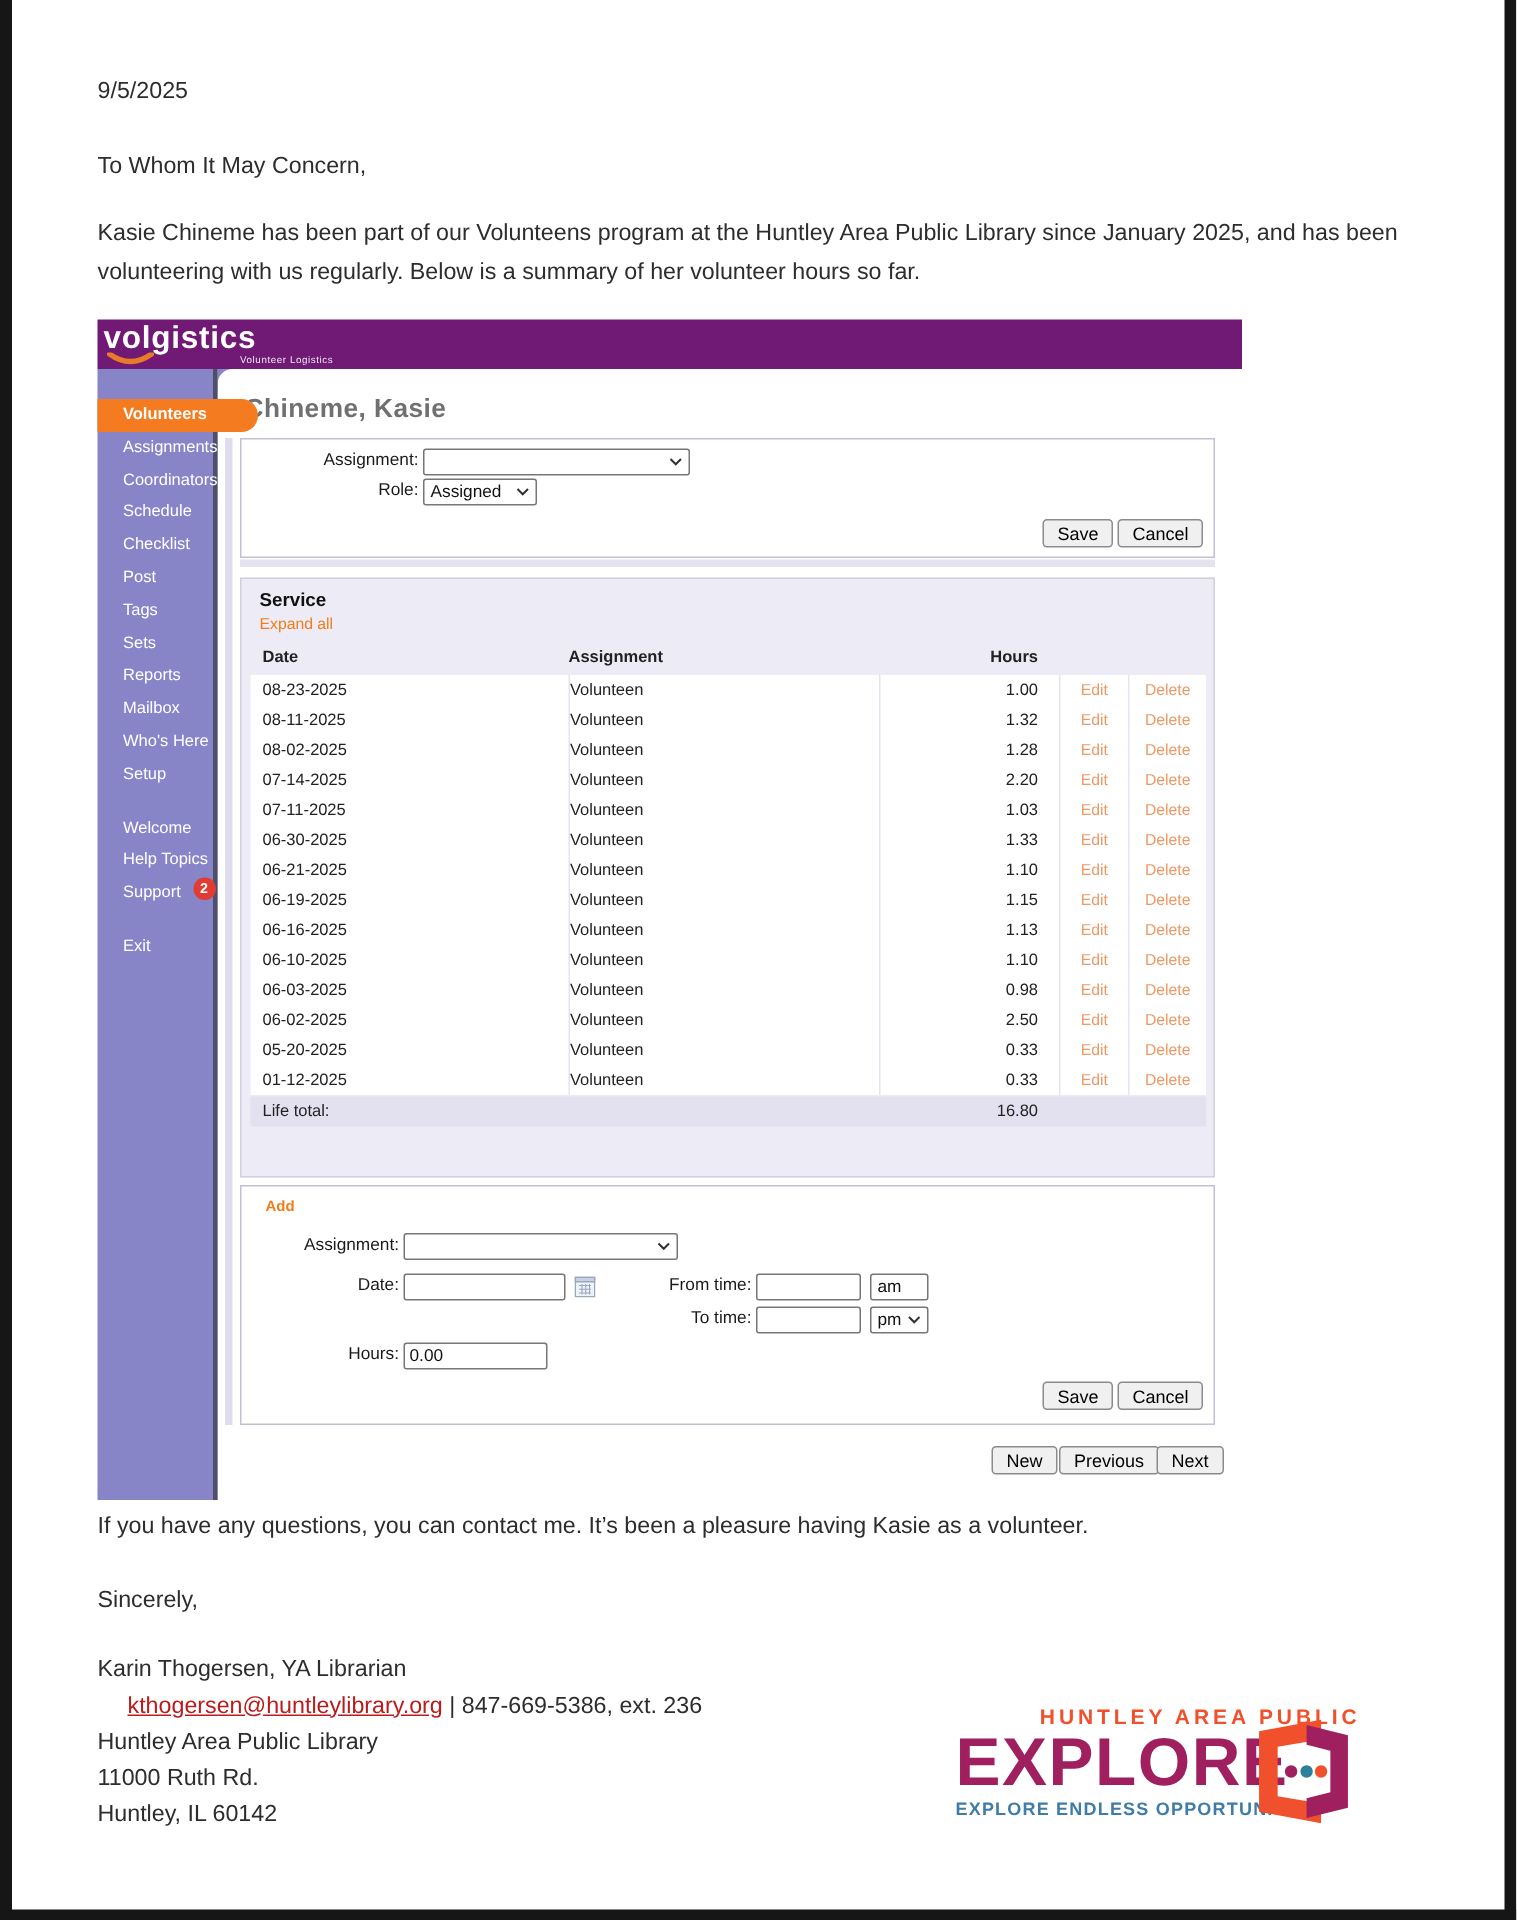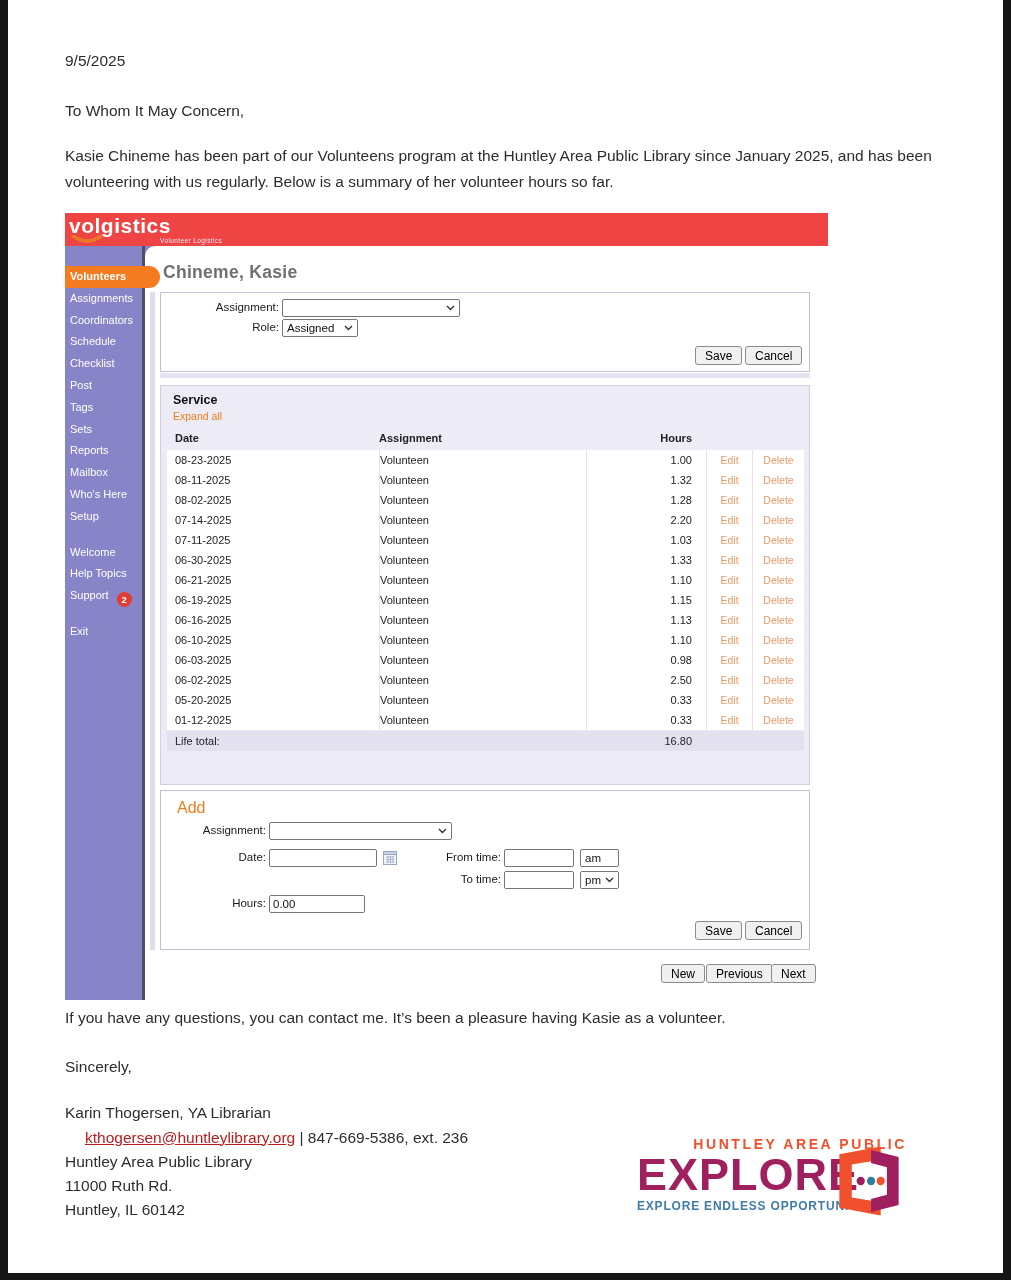--- a/index.html
+++ b/index.html
@@ -5,30 +5,30 @@
   html,body { margin:0; padding:0; background:#ffffff; }
   .page { position:relative; width:1011px; height:1280px; background:#fff;
           font-family:"Liberation Sans", sans-serif; overflow:hidden; }
   .edge { position:absolute; background:#161616; }
 
   
   .ltxt { position:absolute; color:#2d2d2d; font-size:15.5px; line-height:25.5px; }
   .email-link { color:#b91c1c; text-decoration:underline; cursor:pointer;margin-left:20px; }
 
   
-  .vg-header { position:absolute; left:65px; top:213px; width:763px; height:33px; background:#ef4444; }
+  .vg-header { position:absolute; left:65px; top:213px; width:763px; height:33px; background:#701a75; }
   .vg-logo-text { position:absolute; left:4px; top:1px; color:#ffffff; font-size:21px; font-weight:600; letter-spacing:.5px; }
   .vg-logo-sub { position:absolute; left:95px; top:24px; color:#e9e8f6; font-size:6.5px; letter-spacing:.4px; }
   .vg-corner { position:absolute; left:145px; top:246px; width:14px; height:14px; background:#8784c7; }
   .vg-main-bg { position:absolute; left:145px; top:246px; width:683px; height:754px; background:#ffffff; border-top-left-radius:10px; }
 
   .vg-sidebar { position:absolute; left:65px; top:246px; width:80px; height:754px; background:#8784c7; padding-top:20px; box-sizing:border-box; }
   .vg-sidebar-border { position:absolute; left:142px; top:246px; width:3px; height:754px; background:#504e68; z-index:1; }
-  .nav-item { position:relative; z-index:2; height:21.8px; line-height:21.8px; color:#ffffff; font-size:11px; padding-left:5px;
-              white-space:nowrap; cursor:pointer; display:flex; align-items:flex-end; }
+  .nav-item { position:relative; z-index:2; height:21.8px; line-height:21.8px; color:#ffffff; font-size:11px; padding-left:17px;
+              white-space:nowrap; cursor:pointer; display:flex; align-items:flex-start; }
   .nav-item.gap { margin-top:14px; }
   .nav-item.active { background:#f47b20; width:90px; border-radius:0 11px 11px 0; font-weight:bold; }
   .badge { display:none; margin-left:8px; width:15px; height:15px; border-radius:50%; background:#e03c31; color:#fff;
            font-size:9.5px; font-weight:bold; align-items:center; justify-content:center; }
 
   .vg-title { position:absolute; left:163px; top:262px; font-size:17.5px; font-weight:bold; color:#707070; letter-spacing:.3px; }
   .scroll-strip { position:absolute; left:150px; top:292px; width:5px; height:658px; background:#e0dcee; }
 
   .panel { position:absolute; background:#ffffff; border:1px solid #c3c0d4; box-sizing:border-box; }
   .panel-lav { position:absolute; background:#edebf6; border:1px solid #d2cfe1; box-sizing:border-box; }
@@ -50,21 +50,21 @@
          height:20px; font-size:11px; color:#222; }
   .svc-head { font-weight:bold; margin-bottom:2px; }
   .svc-row { background:#ffffff; margin-bottom:0; }
   .svc-row > div { height:20px; line-height:20px; }
   .c-date { padding-left:8px; }
   .c-asn, .c-hrs, .c-edit, .c-del { border-left:1px solid #e6e3f0; }
   .svc-head .c-asn, .svc-head .c-hrs { border-left:none; }
   .c-hrs { text-align:right; padding-right:14px; box-sizing:border-box; }
   .c-edit, .c-del { text-align:center; color:#ec9a66; font-size:10.5px; cursor:pointer; }
   .svc-total { background:#e3e0ef; margin-top:1px; }
-  .add-title { position:absolute; left:16px; top:8px; font-size:16px; font-weight:normal; color:#f07d1a;text-align:center; }
+  .add-title { position:absolute; left:16px; top:8px; font-size:10px; font-weight:bold; color:#f07d1a;text-align:center; }
 
   
   .hl-logo { position:absolute; left:637px; top:1136px; width:270px; }
   .hl-line1 { color:#f0512c; font-size:14px; font-weight:bold; letter-spacing:2.6px;text-align:right; }
   .hl-line2 { color:#a0205f; font-size:45px; font-weight:bold; letter-spacing:1px; line-height:44px; margin-top:1px; }
   .hl-tag   { color:#3f7ca8; font-size:12px; font-weight:bold; letter-spacing:.8px; margin-top:2px; }
   .hl-icon { position:absolute; left:838px; top:1138px; }
 </style>
 </head>
 <body>

